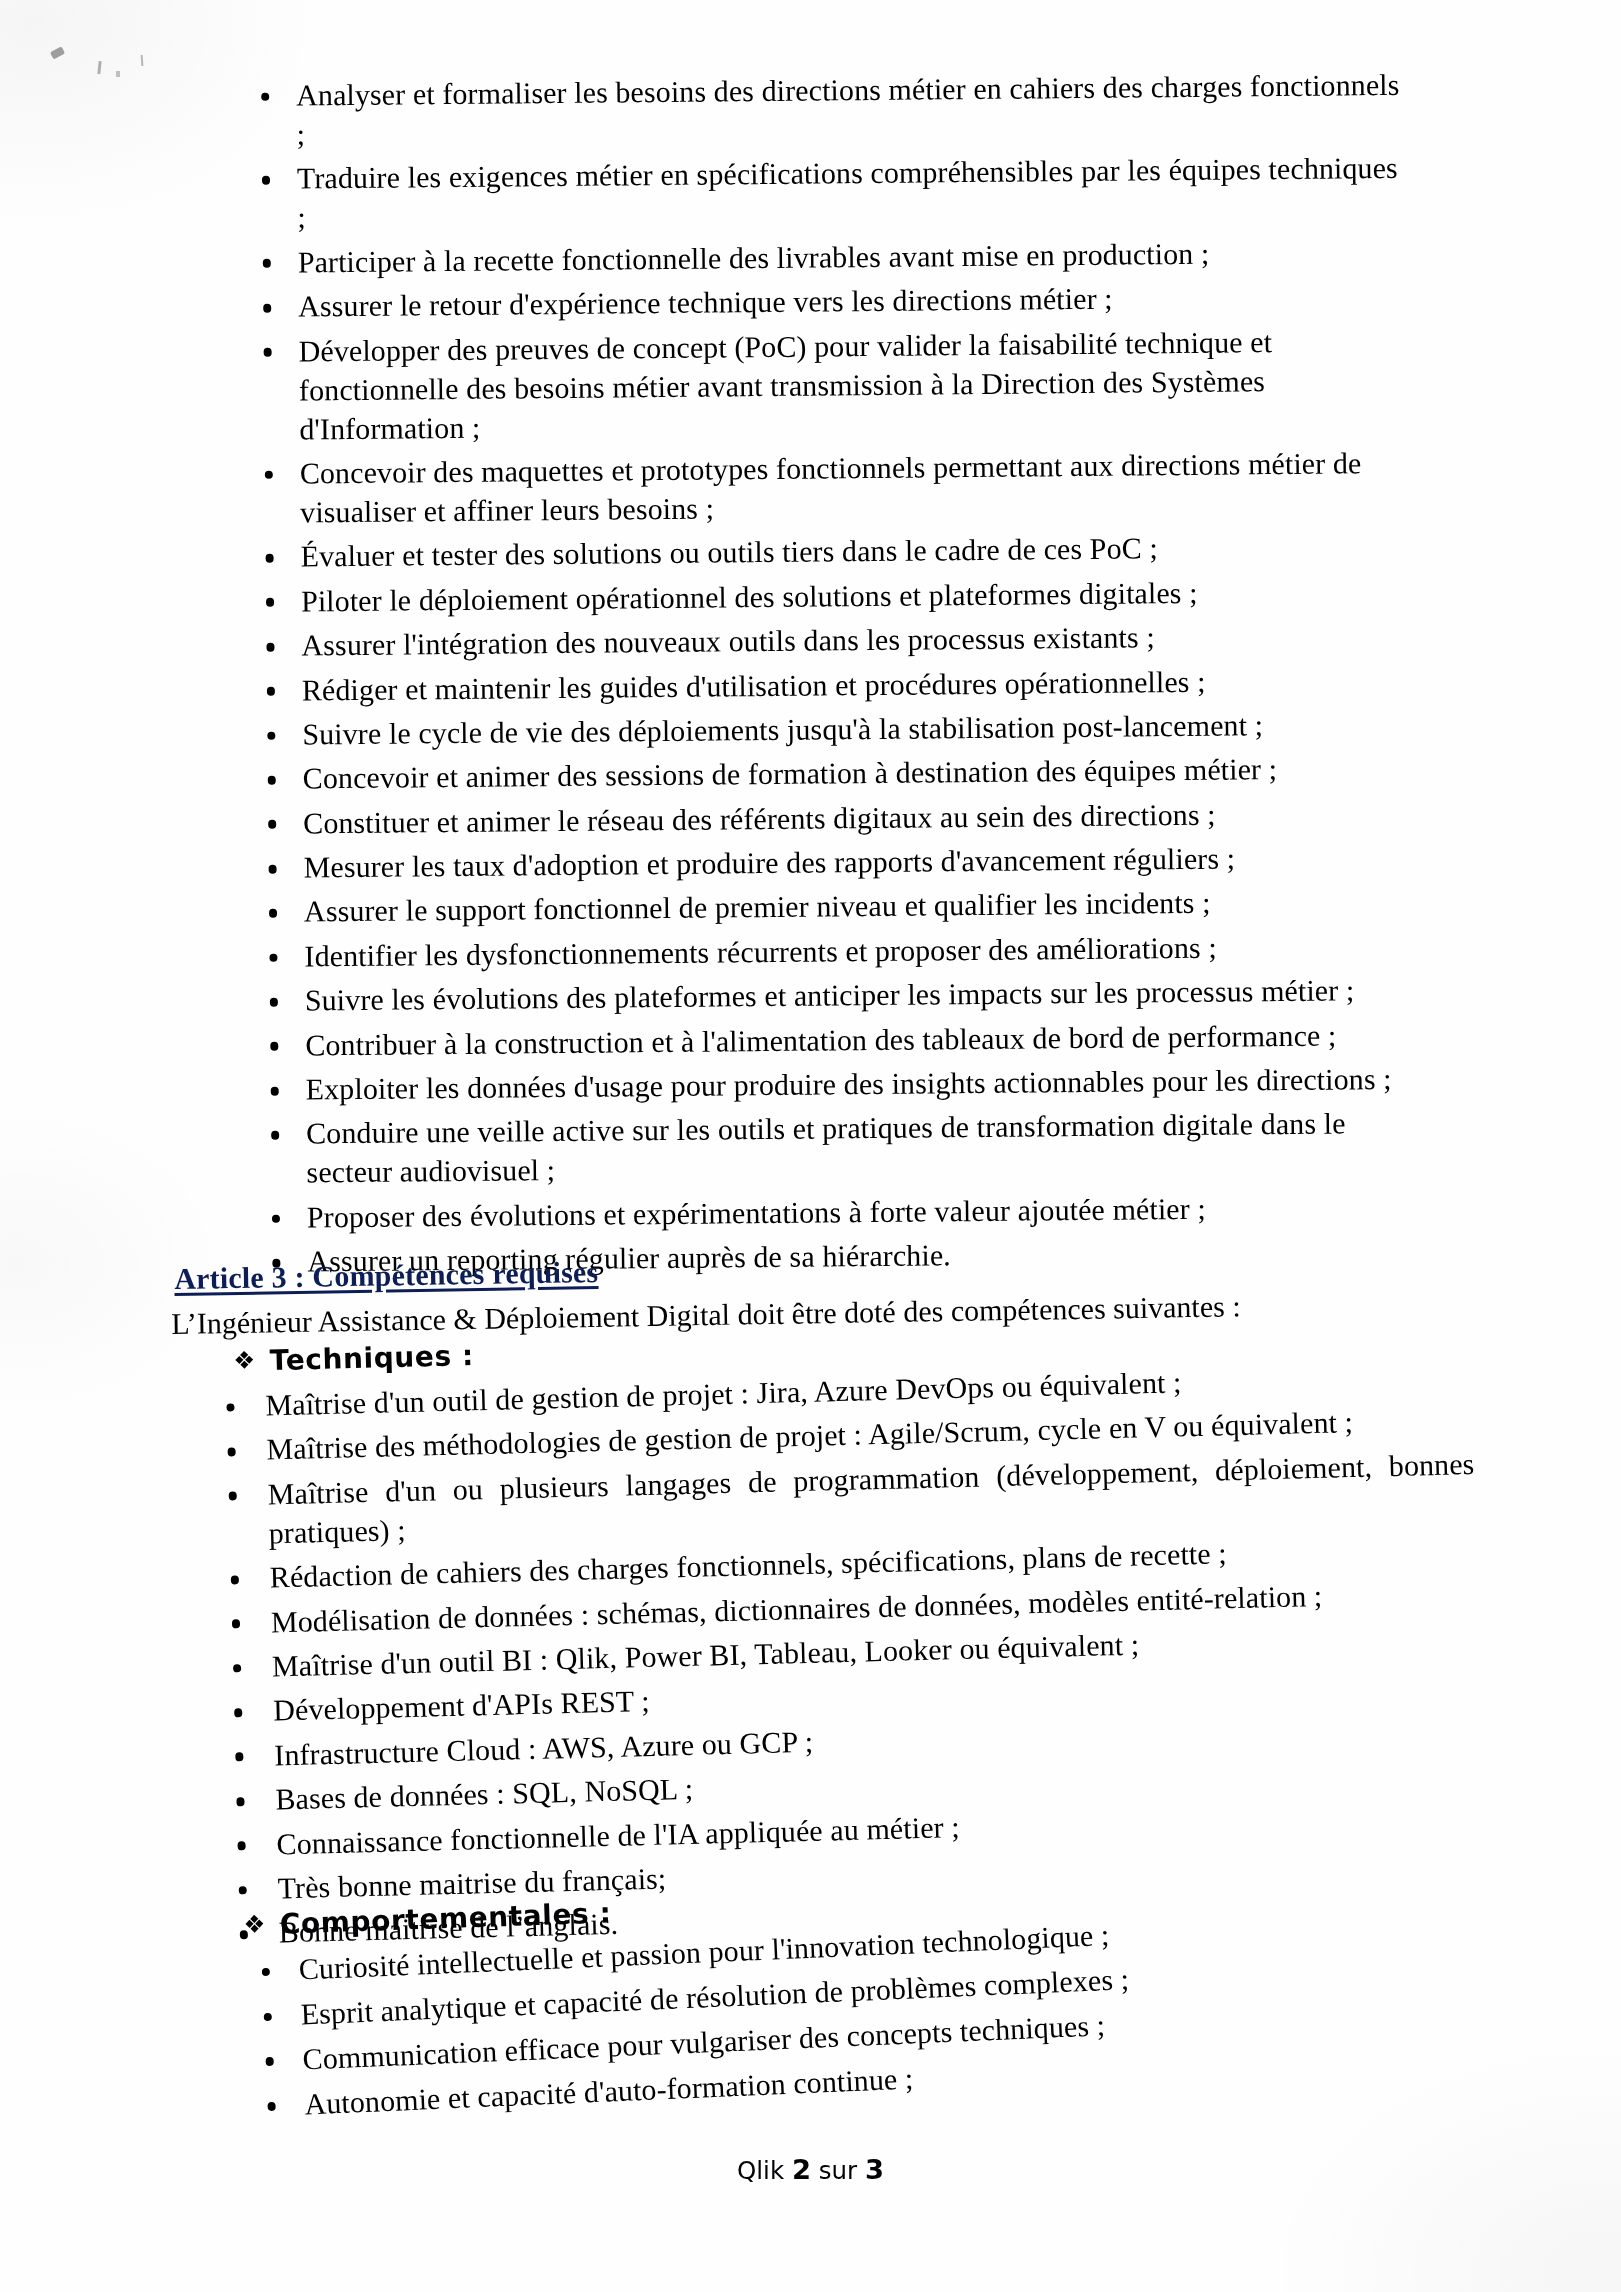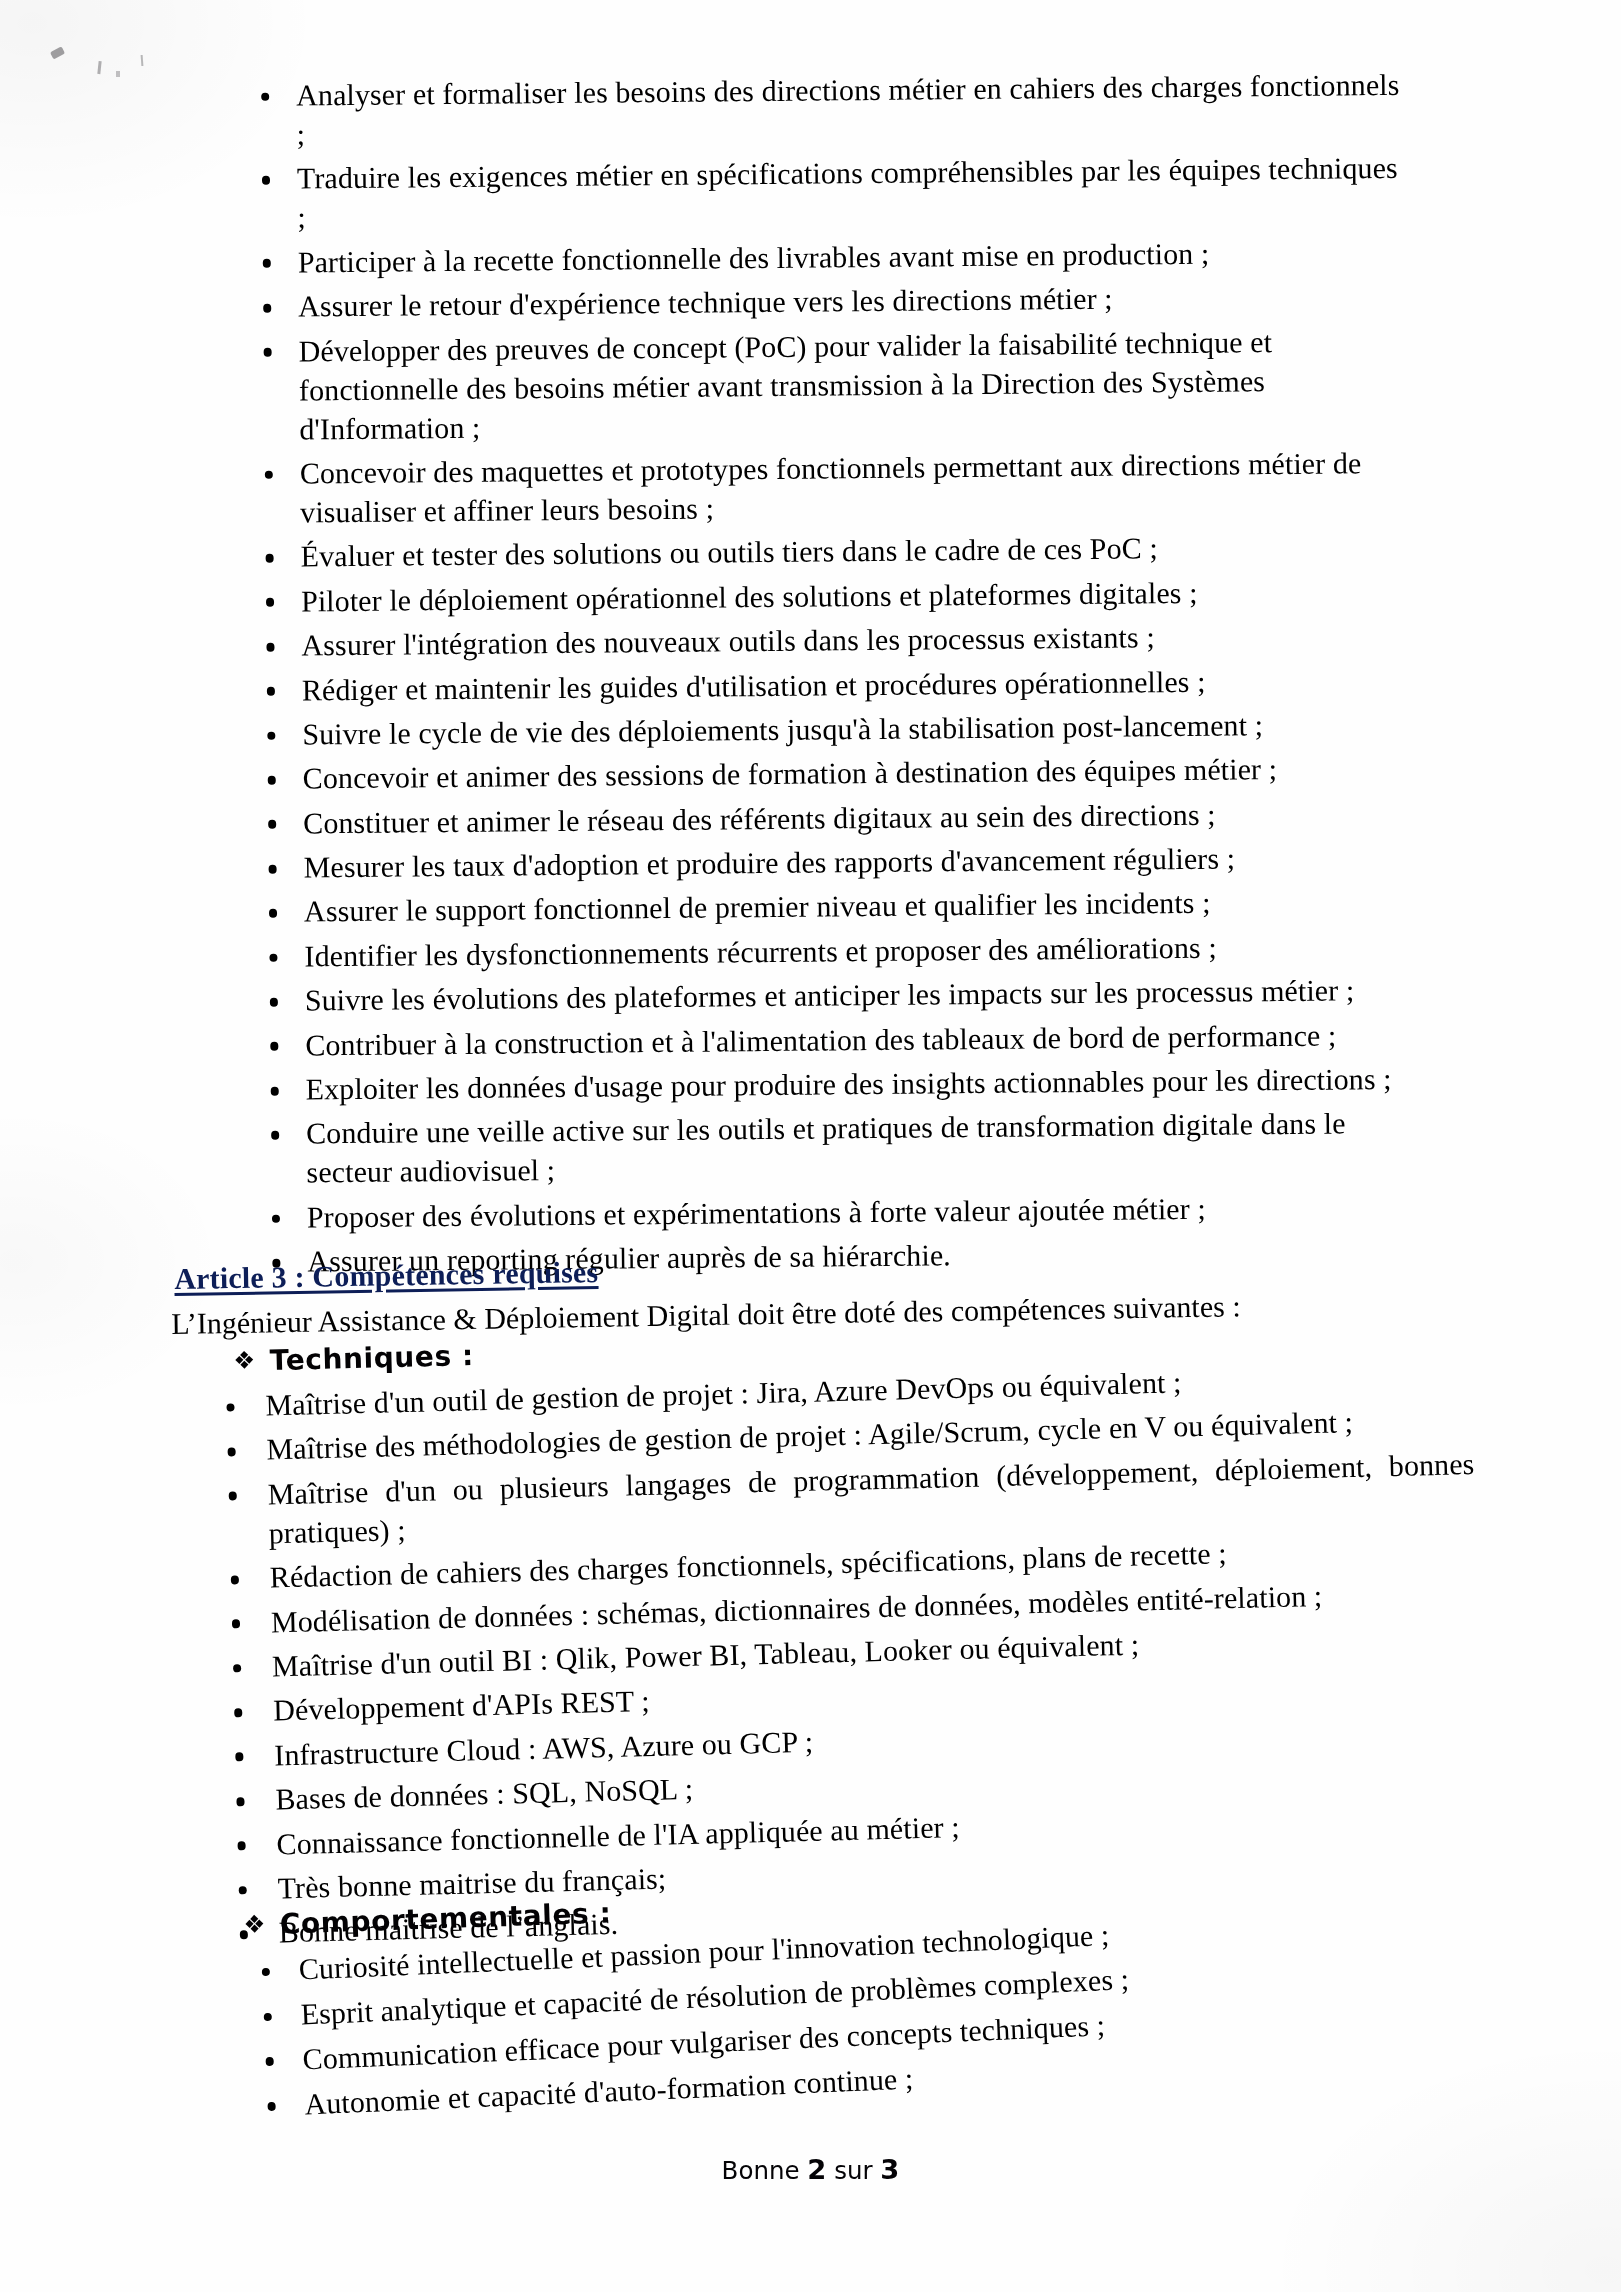--- a/index.html
+++ b/index.html
@@ -243,21 +243,21 @@
     </div>
 
     <ul class="block bullets skew-e" id="behav-list">
       <li>Curiosité intellectuelle et passion pour l'innovation technologique ;</li>
       <li>Esprit analytique et capacité de résolution de problèmes complexes ;</li>
       <li>Communication efficace pour vulgariser des concepts techniques ;</li>
       <li>Autonomie et capacité d'auto-formation continue ;</li>
     </ul>
 
     <div class="footer">
-      <span>Bonne</span>
+      <span>Qlik</span>
       <b>2</b>
       <span>sur</span>
       <b>3</b>
     </div>
 
   </div>
 </div>
 
 
 </body></html>

